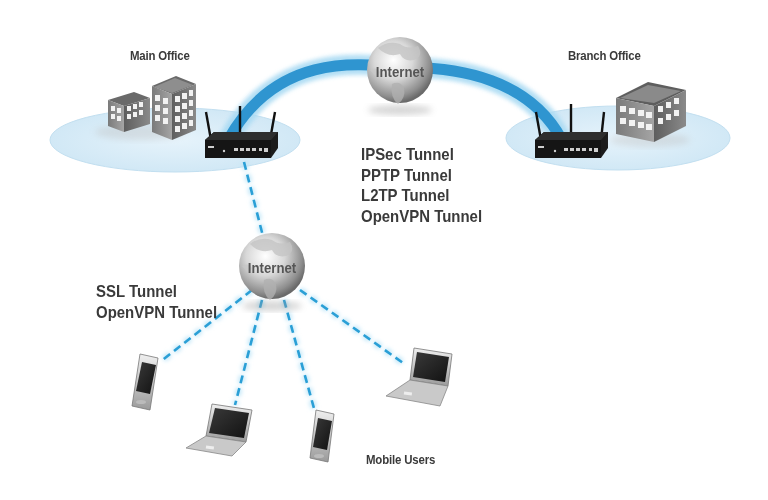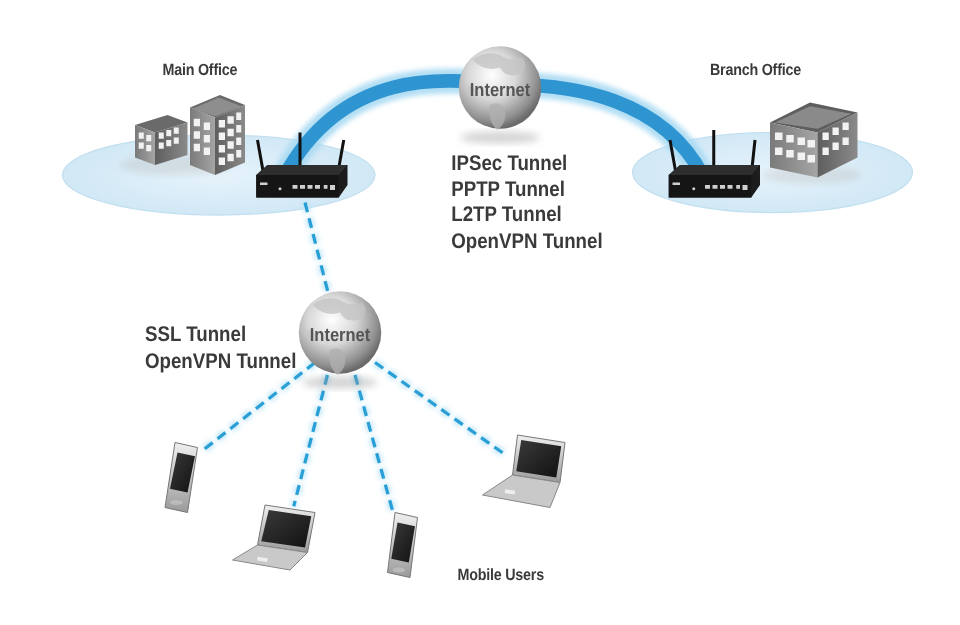--- a/index.html
+++ b/index.html
@@ -2,21 +2,21 @@
 <html><head>
 <meta charset="utf-8">
 <style>
   html, body { margin: 0; padding: 0; background: #ffffff; }
   body { width: 768px; height: 500px; position: relative; overflow: hidden;
          font-family: "Liberation Sans", sans-serif; }
   #stage { position: absolute; left: 0; top: 0; width: 768px; height: 500px; }
   .lbl { position: absolute; font-family: "Liberation Sans", sans-serif; font-weight: bold;
          color: #3a3a3a; letter-spacing: -0.2px; transform: scaleX(0.88); transform-origin: left top; white-space: nowrap; }
   .lbl.small { font-size: 13px; }
-  .tunnel-list { position: absolute; }
+  .tunnel-list { position: absolute; margin-top: 24px; }
   .tunnel-list div { font-family: "Liberation Sans", sans-serif; font-weight: bold; font-size: 17px; line-height: 20.5px;
          color: #3a3a3a; transform: scaleX(0.88); transform-origin: left top; white-space: nowrap; }
   .globe-label { font-family: "Liberation Sans", sans-serif; font-weight: bold; fill: #555; }
 </style>
 </head>
 <body>
 
 <svg id="stage" width="768" height="500" viewBox="0 0 768 500">
   <defs>
     <radialGradient id="globeGrad" cx="40%" cy="35%" r="65%">
@@ -229,18 +229,18 @@
 <div class="lbl small" style="left:130px; top:48px;">Main Office</div>
 <div class="lbl small" style="left:568px; top:48px;">Branch Office</div>
 
 <div class="tunnel-list" style="left:361px; top:121px;">
   <div>IPSec Tunnel</div>
   <div>PPTP Tunnel</div>
   <div>L2TP Tunnel</div>
   <div>OpenVPN Tunnel</div>
 </div>
 
-<div class="tunnel-list" style="left:116px; top:258px;">
+<div class="tunnel-list" style="left:96px; top:258px;">
   <div>SSL Tunnel</div>
   <div>OpenVPN Tunnel</div>
 </div>
 
 <div class="lbl small" style="left:366px; top:452px;">Mobile Users</div>
 
 </body></html>

